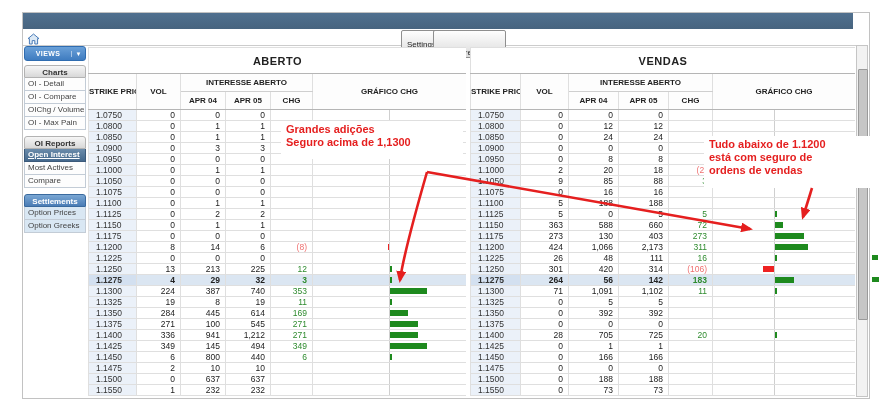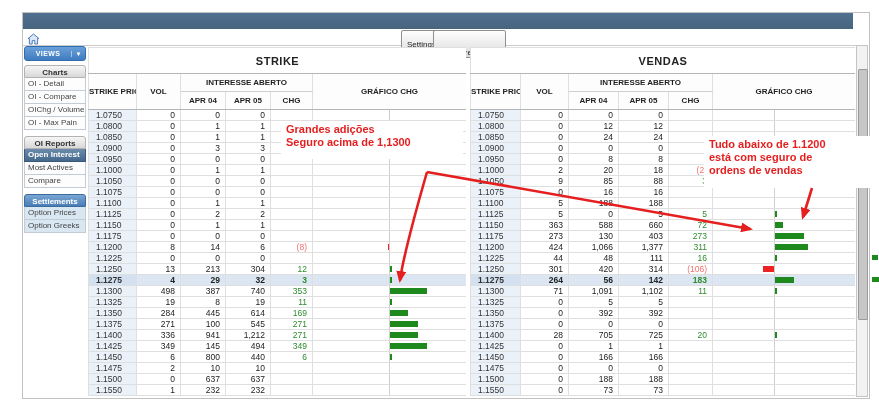--- a/index.html
+++ b/index.html
@@ -22,21 +22,21 @@
              background:linear-gradient(#6aa0d8,#3f7cc0);margin-bottom:4px;cursor:pointer;box-sizing:border-box;}
   .views-label{flex:1;text-align:center;color:#fff;font-size:7px;font-weight:bold;letter-spacing:.4px;}
   .views-arrow{width:13px;text-align:center;color:#fff;font-size:6px;border-left:1px solid rgba(255,255,255,.5);}
   .sb-header{height:13px;line-height:13px;text-align:center;font-size:8px;font-weight:bold;color:#333;
              background:linear-gradient(#f6f6f6,#d8d8d8);border:1px solid #b3b3b3;border-radius:3px 3px 0 0;
              box-sizing:border-box;overflow:hidden;white-space:nowrap;}
   .sb-header.blue{background:linear-gradient(#7aa7d4,#4a7cb5);color:#fff;border-color:#3a6a9e;}
   .sb-item{height:13px;line-height:12px;font-size:8px;color:#444;background:#fdfdfd;
            border:1px solid #c3ccd6;border-top:none;padding-left:3px;box-sizing:border-box;
            overflow:hidden;white-space:nowrap;cursor:pointer;}
-  .sb-item.sel{background:linear-gradient(#6b8cab,#44688c);color:#fff;font-weight:bold;border-color:#3c5a7a;}
+  .sb-item.sel{background:linear-gradient(#6b8cab,#44688c);color:#fff;font-weight:bold;border-color:#3c5a7a;text-decoration:underline;}
   .sb-item.tint{background:#d9e7f3;}
   .sb-gap{height:6px;}
   
   .tbl{position:absolute;top:47px;height:350px;overflow:hidden;background:#fff;}
   table{border-collapse:collapse;table-layout:fixed;}
   th,td{border:1px solid #dfdfdf;padding:0;margin:0;overflow:hidden;white-space:nowrap;box-sizing:border-box;}
   thead th{background:#fdfdfd;font-size:8px;font-weight:bold;color:#222;text-align:center;}
   .title-th{height:26px;font-size:11px;letter-spacing:.5px;border-bottom:1px solid #b5b5b5;background:#fff;}
   .grp-th{height:18px;border-bottom:1px solid #cfcfcf;}
   .sub-th{height:18px;border-bottom:1px solid #b5b5b5;}
@@ -115,21 +115,21 @@
       <colgroup>
         <col style="width: 48px;">
         <col style="width: 44px;">
         <col style="width: 45px;">
         <col style="width: 45px;">
         <col style="width: 42px;">
         <col style="width: 154px;">
       </colgroup>
       <thead>
         <tr>
-          <th colspan="6" class="title-th">STRIKE</th>
+          <th colspan="6" class="title-th">ABERTO</th>
         </tr>
         <tr>
           <th class="span-th" rowspan="2">STRIKE PRICE</th>
           <th class="span-th" rowspan="2">VOL</th>
           <th class="grp-th" colspan="3">INTERESSE ABERTO</th>
           <th class="span-th" rowspan="2">GRÁFICO CHG</th>
         </tr>
         <tr>
           <th class="sub-th">APR 04</th>
           <th class="sub-th">APR 05</th>
@@ -275,41 +275,41 @@
           <td class="c-num">0</td>
           <td class="c-num"></td>
           <td class="c-graf">
             <div class="graf-axis" style="left: 76px;"></div>
           </td>
         </tr>
         <tr>
           <td class="c-strike">1.1250</td>
           <td class="c-num">13</td>
           <td class="c-num">213</td>
-          <td class="c-num">304</td>
+          <td class="c-num">225</td>
           <td class="c-num chg-pos">12</td>
           <td class="c-graf">
             <div class="graf-axis" style="left: 76px;"></div>
             <div class="graf-bar" style="width: 1.5px; left: 77px; background: rgb(30, 138, 30);"></div>
           </td>
         </tr>
         <tr class="hl">
           <td class="c-strike">1.1275</td>
           <td class="c-num">4</td>
           <td class="c-num">29</td>
           <td class="c-num">32</td>
           <td class="c-num chg-pos">3</td>
           <td class="c-graf">
             <div class="graf-axis" style="left: 76px;"></div>
             <div class="graf-bar" style="width: 1.5px; left: 77px; background: rgb(30, 138, 30);"></div>
           </td>
         </tr>
         <tr>
           <td class="c-strike">1.1300</td>
-          <td class="c-num">498</td>
+          <td class="c-num">224</td>
           <td class="c-num">387</td>
           <td class="c-num">740</td>
           <td class="c-num chg-pos">353</td>
           <td class="c-graf">
             <div class="graf-axis" style="left: 76px;"></div>
             <div class="graf-bar" style="width: 37.065px; left: 77px; background: rgb(30, 138, 30);"></div>
           </td>
         </tr>
         <tr>
           <td class="c-strike">1.1325</td>
@@ -559,30 +559,30 @@
           <td class="c-num chg-pos">273</td>
           <td class="c-graf">
             <div class="graf-axis" style="left: 61px;"></div>
             <div class="graf-bar" style="width: 28.665px; left: 62px; background: rgb(30, 138, 30);"></div>
           </td>
         </tr>
         <tr>
           <td class="c-strike">1.1200</td>
           <td class="c-num">424</td>
           <td class="c-num">1,066</td>
-          <td class="c-num">1,377</td>
+          <td class="c-num">2,173</td>
           <td class="c-num chg-pos">311</td>
           <td class="c-graf">
             <div class="graf-axis" style="left: 61px;"></div>
             <div class="graf-bar" style="width: 32.655px; left: 62px; background: rgb(30, 138, 30);"></div>
           </td>
         </tr>
         <tr>
           <td class="c-strike">1.1225</td>
-          <td class="c-num">44</td>
+          <td class="c-num">26</td>
           <td class="c-num">48</td>
           <td class="c-num">111</td>
           <td class="c-num chg-pos">16</td>
           <td class="c-graf">
             <div class="graf-axis" style="left: 61px;"></div>
             <div class="graf-bar" style="width: 1.68px; left: 62px; background: rgb(30, 138, 30);"></div>
           </td>
         </tr>
         <tr>
           <td class="c-strike">1.1250</td>

